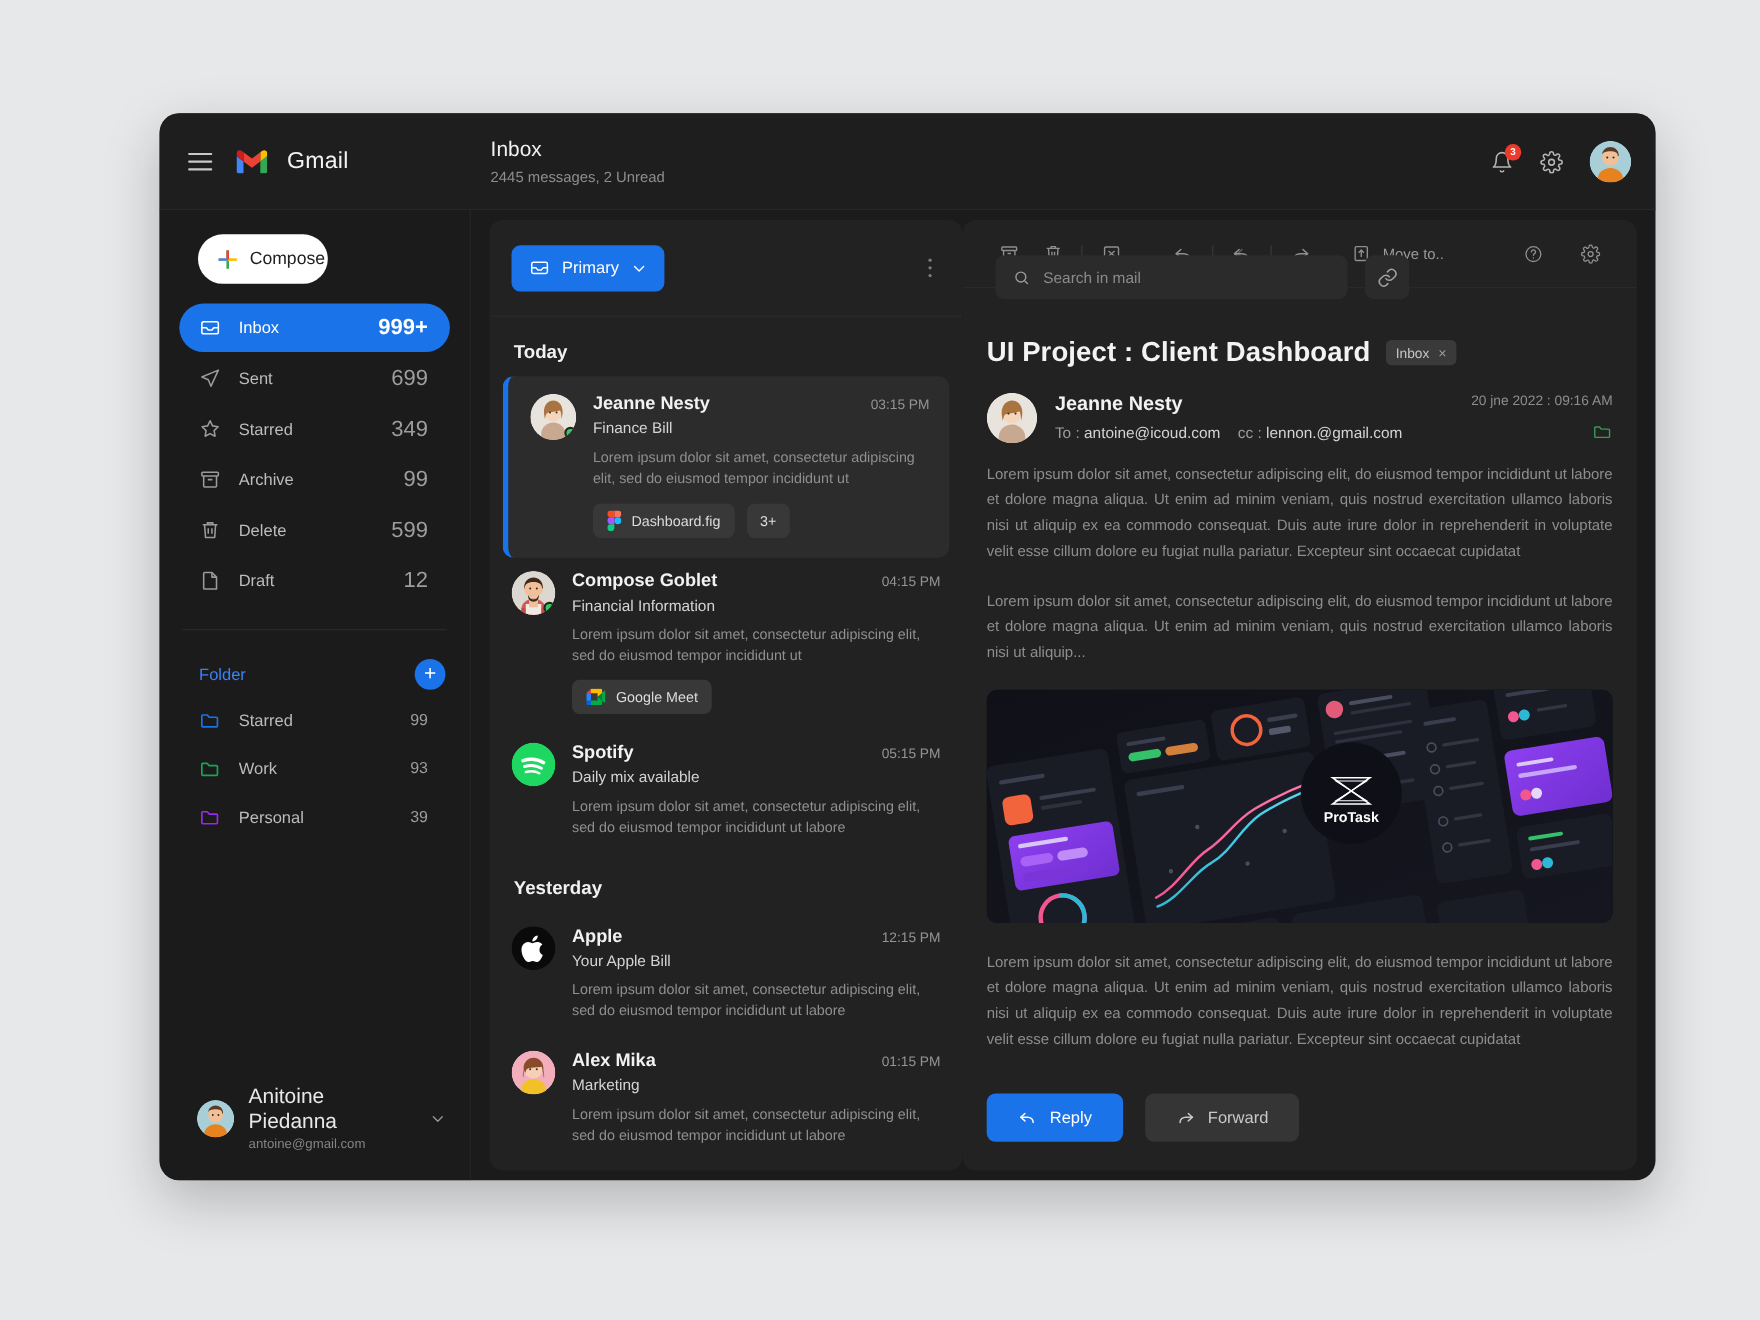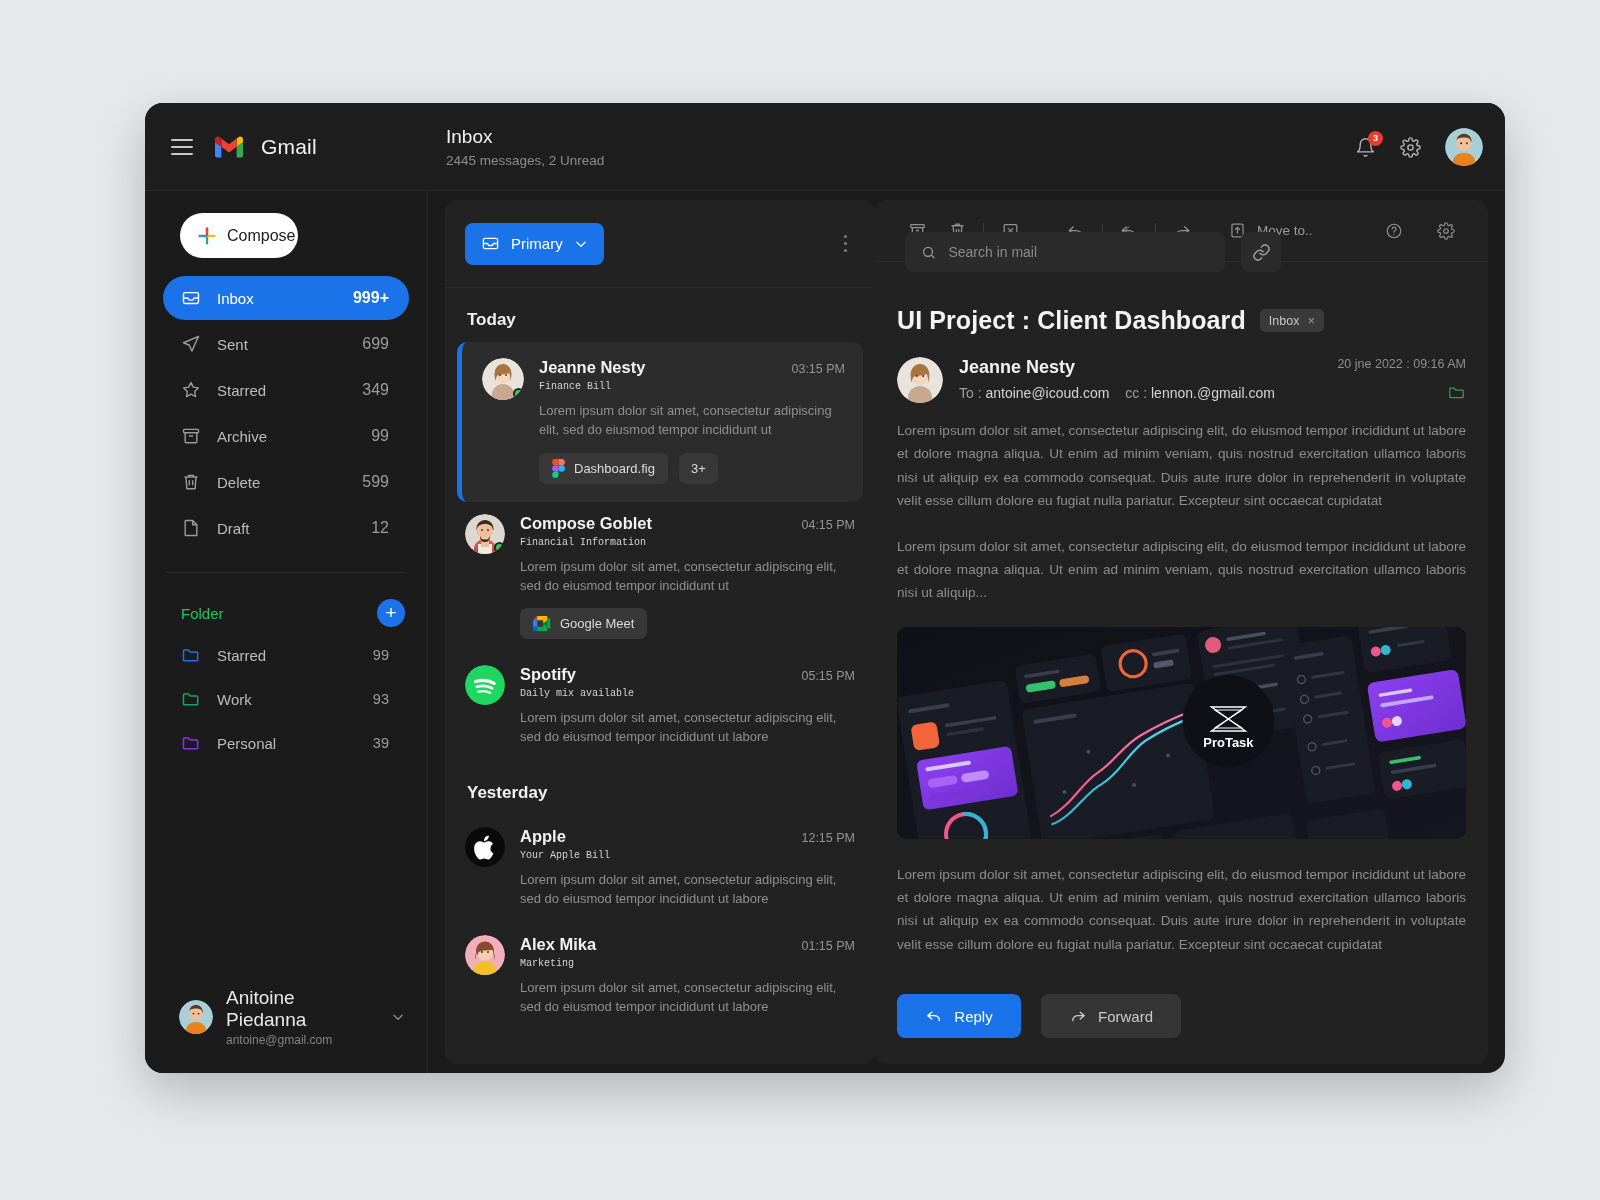--- a/index.html
+++ b/index.html
@@ -113,31 +113,31 @@
   #compose-btn .cb-label { font-size: 16px; color: #202020; }
 
   .nav-list { display: flex; flex-direction: column; gap: 2px; }
   .nav-item {
     height: 44px; display: flex; align-items: center;
     padding: 0 20px 0 18px; border-radius: 22px;
     cursor: pointer; gap: 16px;
   }
   .nav-item.active { background: #1a73e8; }
   .nav-item .ni-label { font-size: 15px; color: #bcbcbc; flex: 1; }
-  .nav-item .ni-count { font-size: 16px; color: #9d9d9d; }
+  .nav-item .ni-count { font-size: 20px; color: #9d9d9d; }
   .nav-item.active .ni-label, .nav-item.active .ni-count { color: #fff; font-weight: 500; }
   .nav-item.active .ni-count { font-weight: 600; }
 
   .divider { height: 1px; background: #2c2c2c; margin: 22px 3px 0 3px; }
 
   .folder-head {
     display: flex; align-items: center; justify-content: space-between;
     padding: 26px 4px 6px 18px;
   }
-  .folder-head .fh-label { font-size: 15px; color: #22c55e; }
+  .folder-head .fh-label { font-size: 15px; color: #3b82f6; }
   #add-folder-btn {
     width: 28px; height: 28px; border-radius: 50%;
     background: #1a73e8; color: #fff; border: none;
     display: flex; align-items: center; justify-content: center;
     font-size: 19px; line-height: 1; cursor: pointer; padding-bottom: 2px;
   }
   .folder-item {
     height: 44px; display: flex; align-items: center;
     padding: 0 20px 0 18px; gap: 16px; cursor: pointer; border-radius: 22px;
   }
@@ -198,21 +198,21 @@
   .mi-avatar.big { width: 42px; height: 42px; flex: 0 0 42px; }
   .online-dot {
     position: absolute; right: 0px; bottom: 1px;
     width: 11px; height: 11px; border-radius: 50%;
     background: #2fcc5a; border: 2px solid #242424;
   }
   .mi-body { flex: 1; min-width: 0; }
   .mi-row1 { display: flex; align-items: baseline; justify-content: space-between; gap: 8px; }
   .mi-name { font-size: 16.5px; color: #f2f2f2; font-weight: 700; }
   .mi-time { font-size: 12.5px; color: #949494; white-space: nowrap; }
-  .mi-subject { font-size: 10px; color: #d4d4d4; margin-top: 4px; font-family: Liberation Mono, monospace; }
+  .mi-subject { font-size: 14px; color: #d4d4d4; margin-top: 4px; }
   .mi-preview { font-size: 13px; color: #8f8f8f; line-height: 1.45; margin-top: 10px; }
   .chips { display: flex; gap: 11px; margin-top: 13px; }
   .chip {
     height: 31px; background: #383838; border-radius: 7px;
     display: flex; align-items: center; gap: 9px; padding: 0 13px;
     font-size: 13px; color: #dcdcdc; cursor: pointer;
   }
   .chip.small { padding: 0 12px; }
 
   

